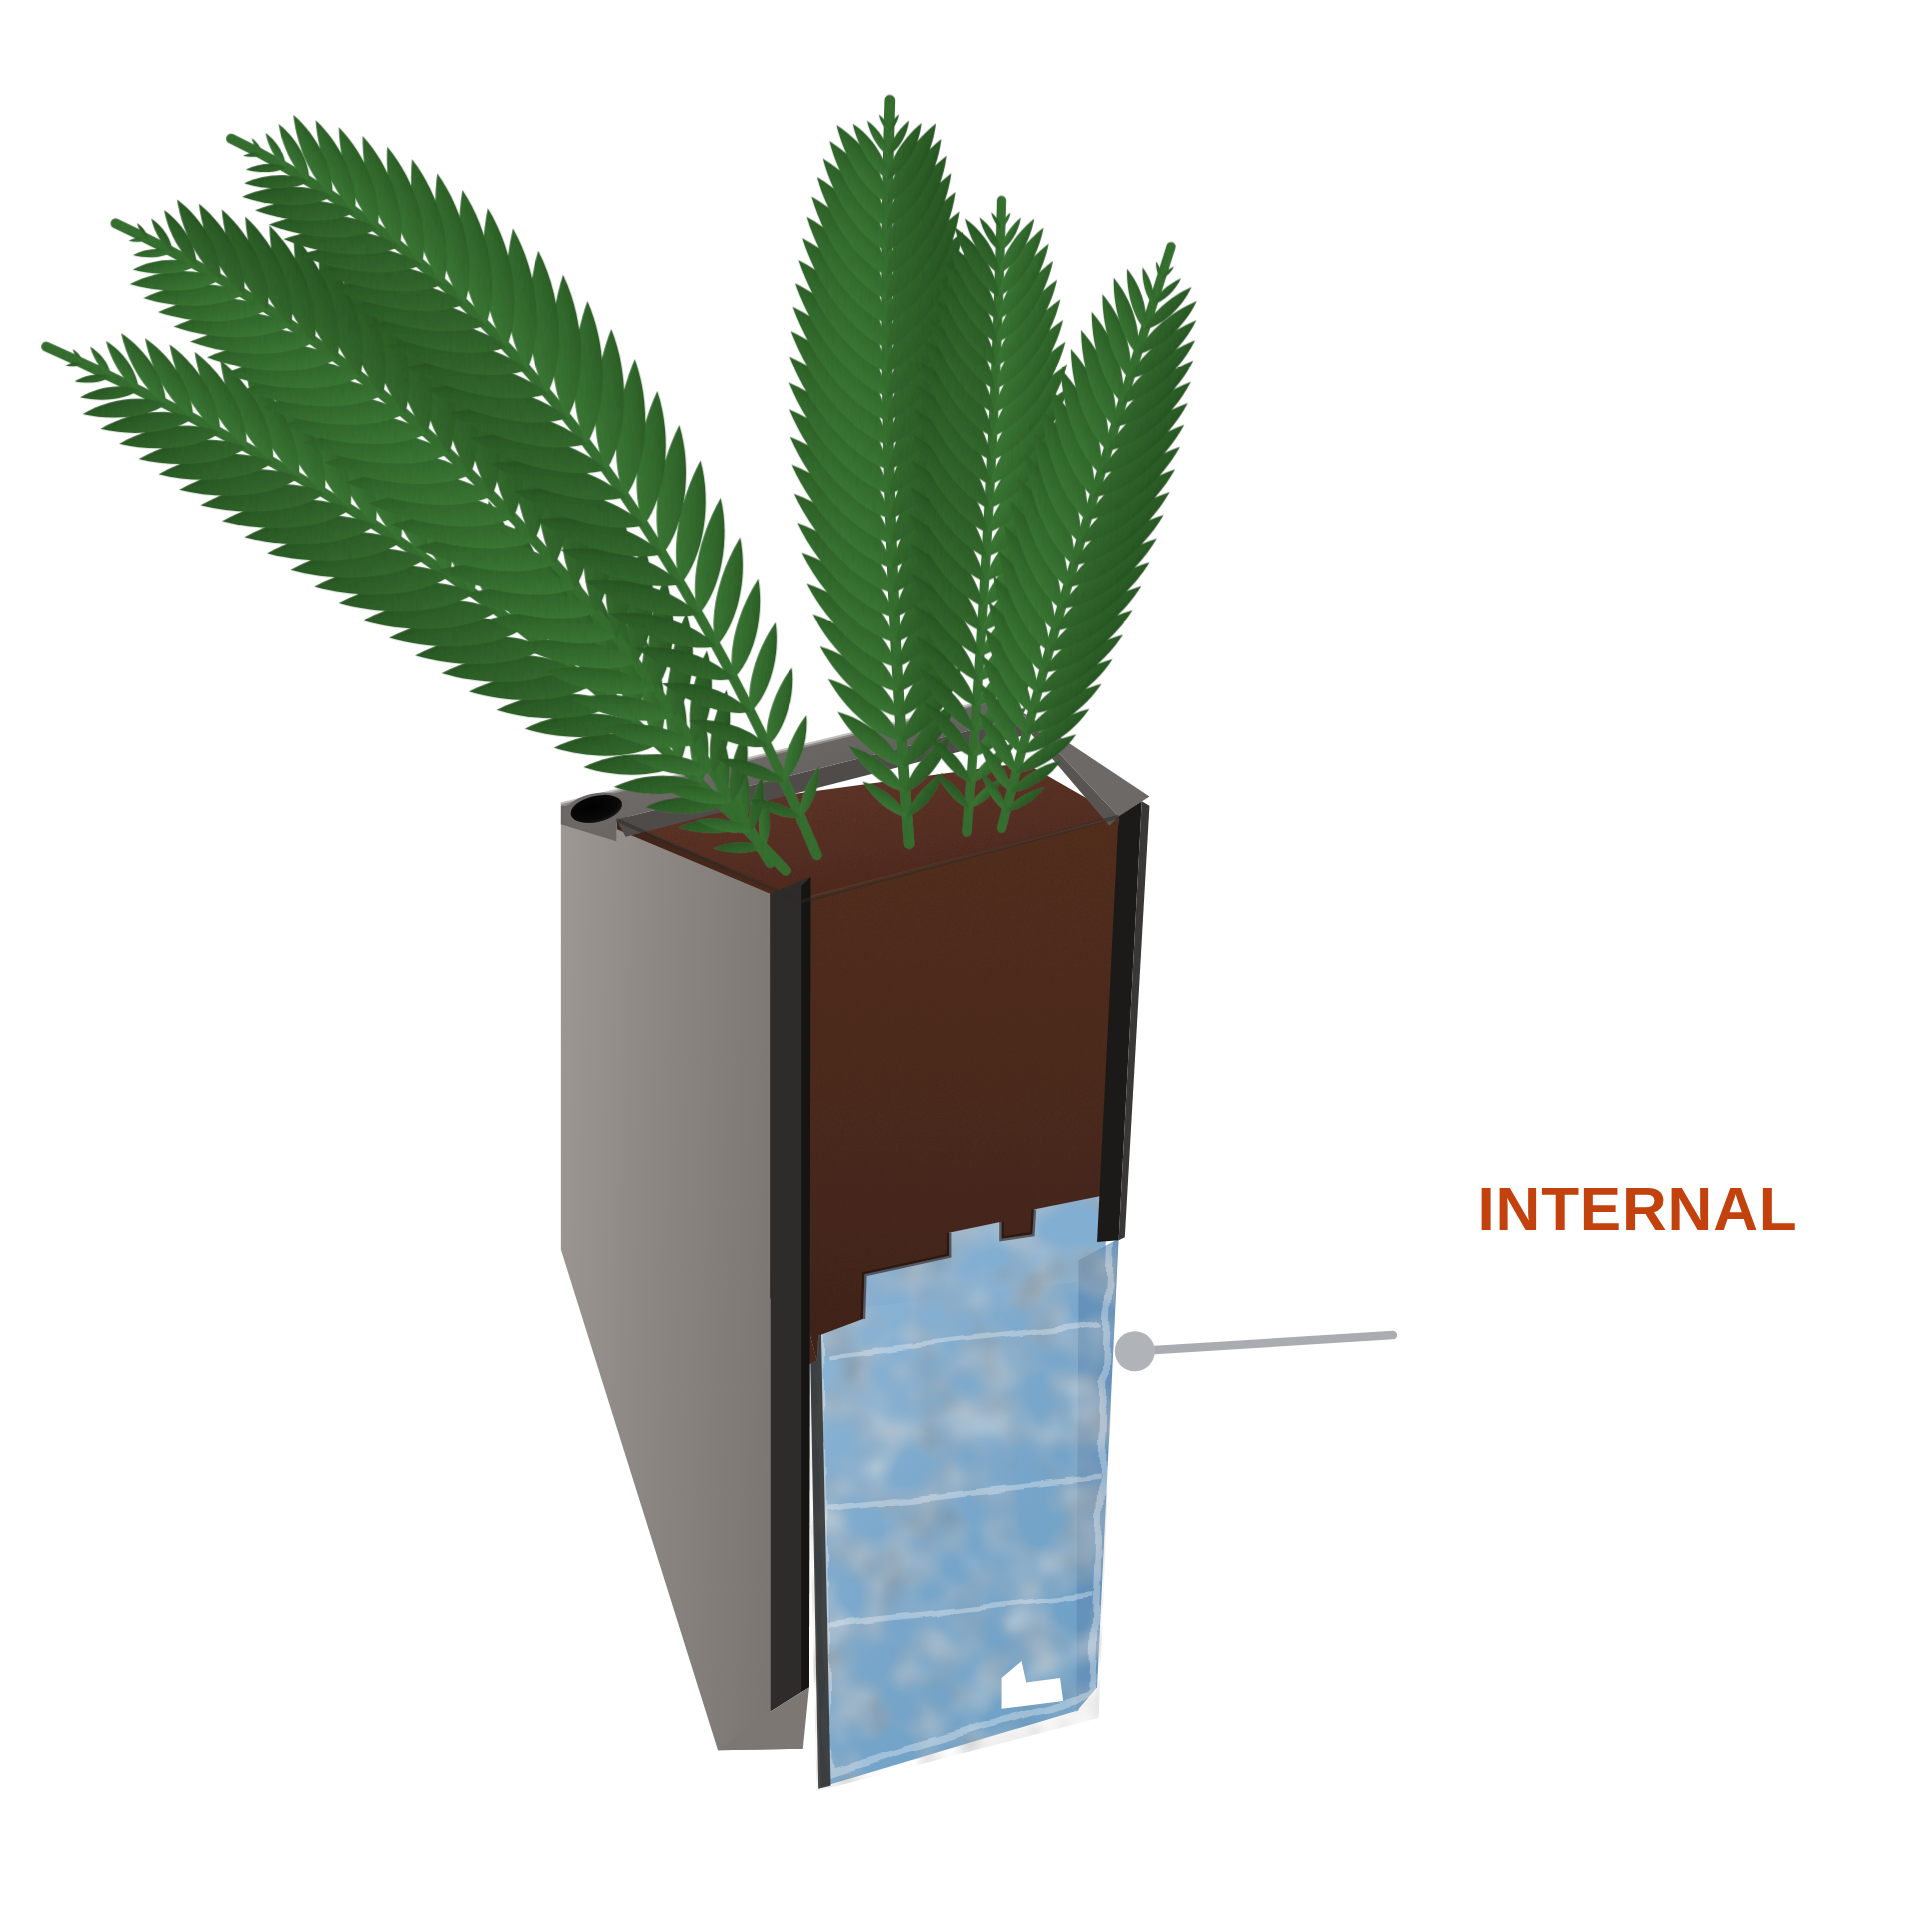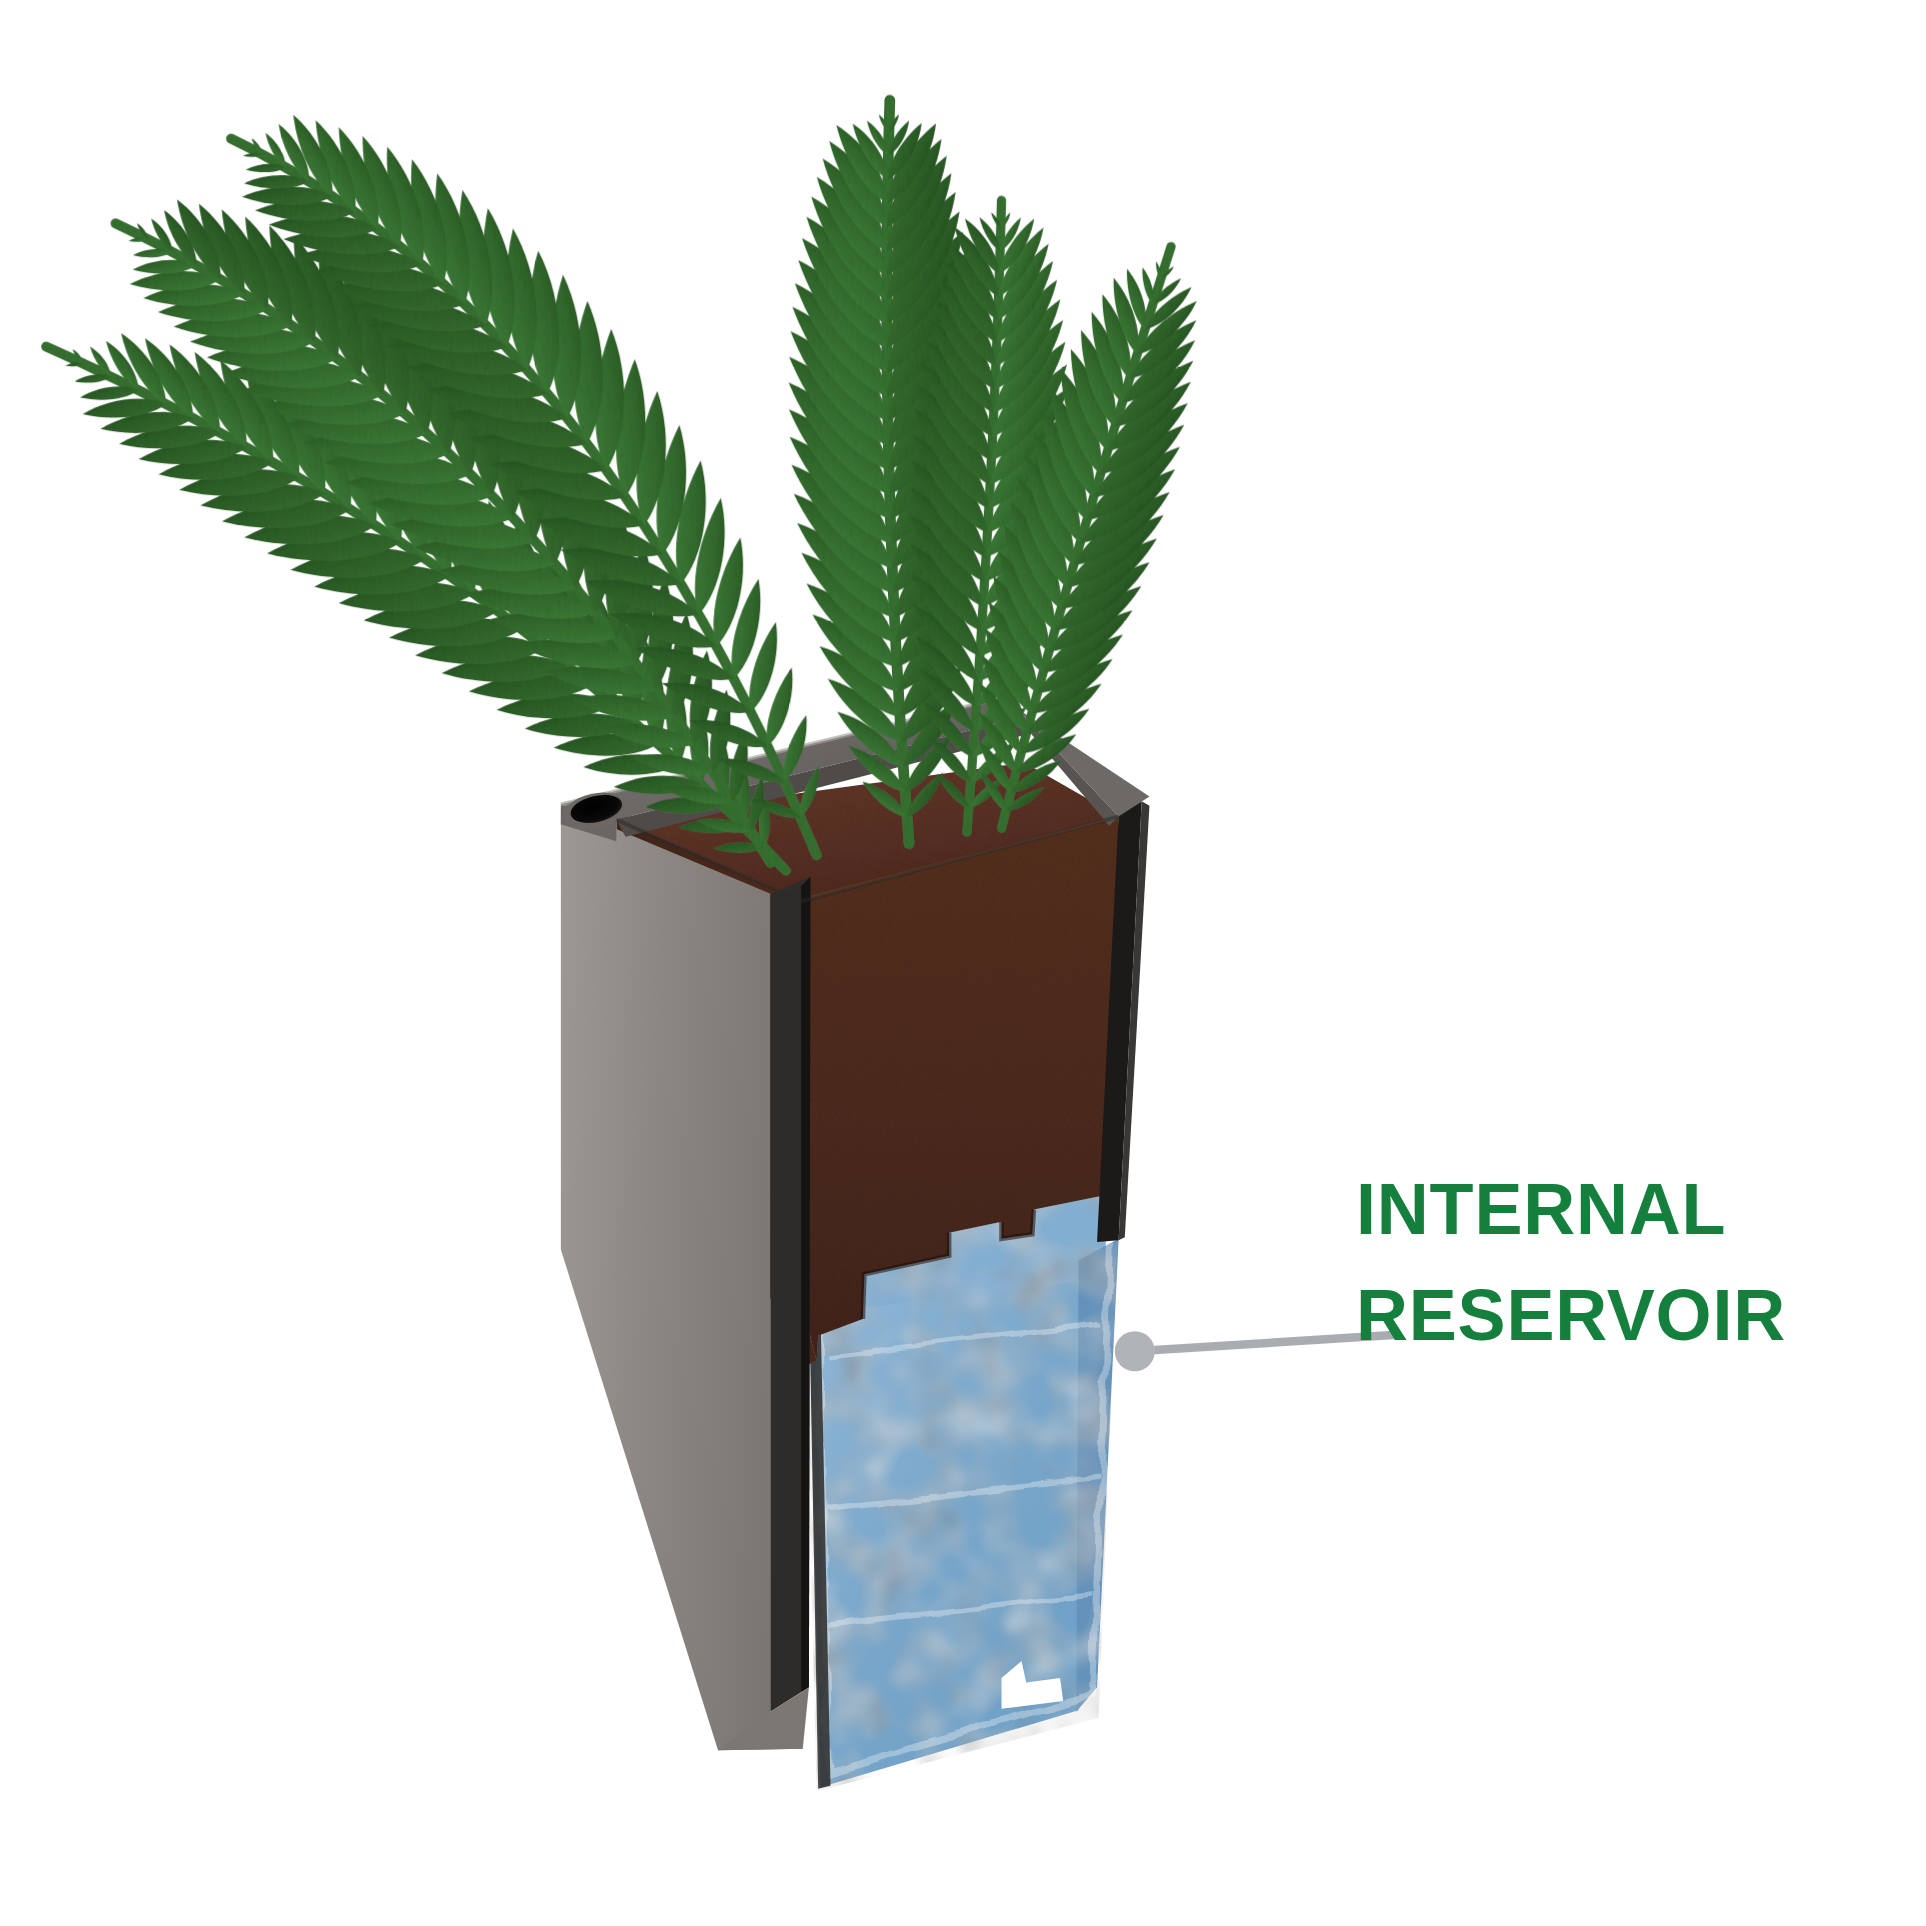--- a/index.html
+++ b/index.html
@@ -3,25 +3,25 @@
 <meta charset="utf-8">
 <title>Planter Cutaway</title>
 <style>
   html,body{margin:0;padding:0;background:#ffffff;}
   body{width:1926px;height:1926px;overflow:hidden;
        font-family:"Liberation Sans","DejaVu Sans",sans-serif;}
   #stage{position:relative;width:1926px;height:1926px;background:#fff;}
   svg.layer{position:absolute;left:0;top:0;width:1926px;height:1926px;}
   .callout-text{
     position:absolute;
-    text-align:left;
-    color:#15803d;
+    text-align:center;
+    color:#c2410c;
     font-family:"Liberation Sans","DejaVu Sans",sans-serif;
     font-weight:700;
-    font-size:72px;
+    font-size:62px;
     line-height:106px;
     letter-spacing:0.8px;
     white-space:nowrap;
   }
 </style>
 </head>
 <body>
 
 <div id="stage">
 
@@ -562,17 +562,16 @@
       </g>
   </svg>
 
   <svg class="layer" viewBox="0 0 2500 2500">
     <line x1="1473" y1="1754" x2="1808" y2="1733" stroke="#a9acb1" stroke-width="11" stroke-linecap="round"></line>
     <circle cx="1473" cy="1754" r="26" fill="#b0b3b7"></circle>
   </svg>
 
   <div class="callout-text" style="left:1356px; top:1156px; width:563px;">
     <div>INTERNAL</div>
-    <div>RESERVOIR</div>
   </div>
 
 </div>
 
 
 </body></html>

